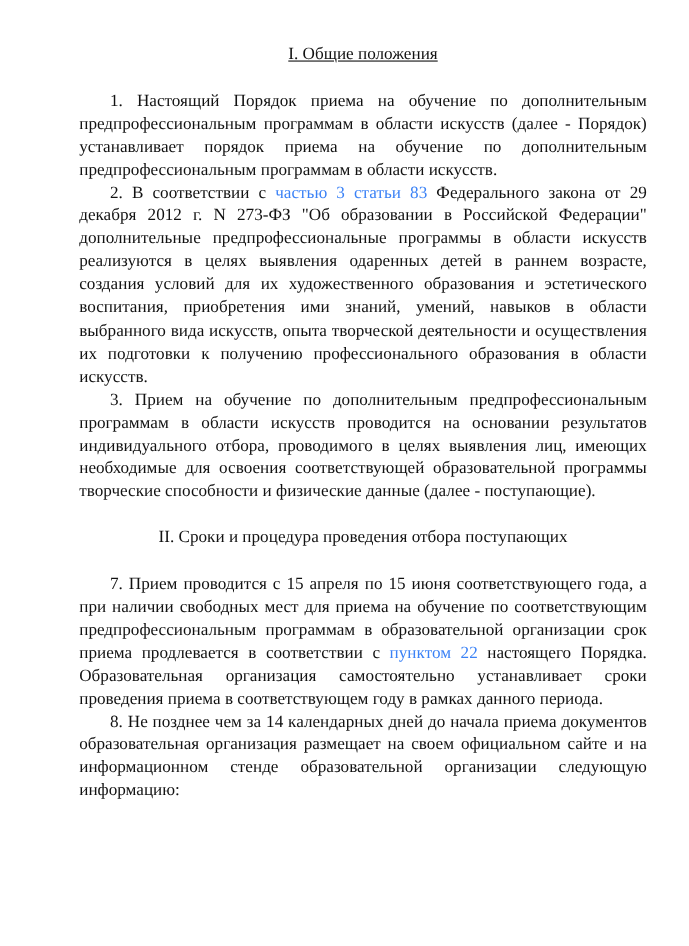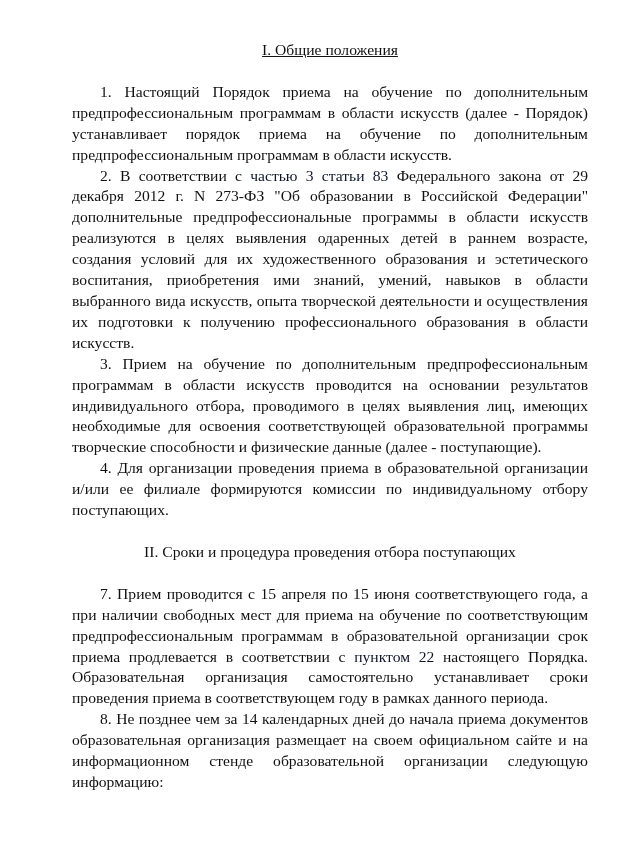--- a/index.html
+++ b/index.html
@@ -6,31 +6,30 @@
   body { width: 626px; height: 860px; overflow: hidden; position: relative; }
   .page {
     position: absolute; left: 72px; top: 40px; width: 516px;
     font-family: "Liberation Serif", "DejaVu Serif", serif;
     font-size: 15.6px; line-height: 20.9px; color: #111111;
   }
   .heading { text-align: center; margin: 0; }
   .h1 { margin-bottom: 21px; text-decoration: underline; }
   .h2 { margin-top: 21px; margin-bottom: 21px; }
   p { margin: 0; text-align: justify; text-indent: 28px; }
-  a.link { color: #0f172a; text-decoration: none; }
+  a.link { color: #3b82f6; text-decoration: none; }
 </style>
 </head>
 <body>
 
 <div class="page">
   <div class="heading h1">I. Общие положения</div>
 
   <p>1. Настоящий Порядок приема на обучение по дополнительным предпрофессиональным программам в области искусств (далее - Порядок) устанавливает порядок приема на обучение по дополнительным предпрофессиональным программам в области искусств.</p>
   <p><span>2. В соответствии с </span><a class="link" href="#">частью 3 статьи 83</a><span> Федерального закона от 29 декабря 2012 г. N 273-ФЗ "Об образовании в Российской Федерации" дополнительные предпрофессиональные программы в области искусств реализуются в целях выявления одаренных детей в раннем возрасте, создания условий для их художественного образования и эстетического воспитания, приобретения ими знаний, умений, навыков в области выбранного вида искусств, опыта творческой деятельности и осуществления их подготовки к получению профессионального образования в области искусств.</span></p>
   <p>3. Прием на обучение по дополнительным предпрофессиональным программам в области искусств проводится на основании результатов индивидуального отбора, проводимого в целях выявления лиц, имеющих необходимые для освоения соответствующей образовательной программы творческие способности и физические данные (далее - поступающие).</p>
-  <p>4. Для организации проведения приема в образовательной организации и/или ее филиале формируются комиссии по индивидуальному отбору поступающих.</p>
 
   <div class="heading h2">II. Сроки и процедура проведения отбора поступающих</div>
 
   <p><span>7. Прием проводится с 15 апреля по 15 июня соответствующего года, а при наличии свободных мест для приема на обучение по соответствующим предпрофессиональным программам в образовательной организации срок приема продлевается в соответствии с </span><a class="link" href="#">пунктом 22</a><span> настоящего Порядка. Образовательная организация самостоятельно устанавливает сроки проведения приема в соответствующем году в рамках данного периода.</span></p>
   <p>8. Не позднее чем за 14 календарных дней до начала приема документов образовательная организация размещает на своем официальном сайте и на информационном стенде образовательной организации следующую информацию:</p>
 
 </div>
 
 </body></html>

